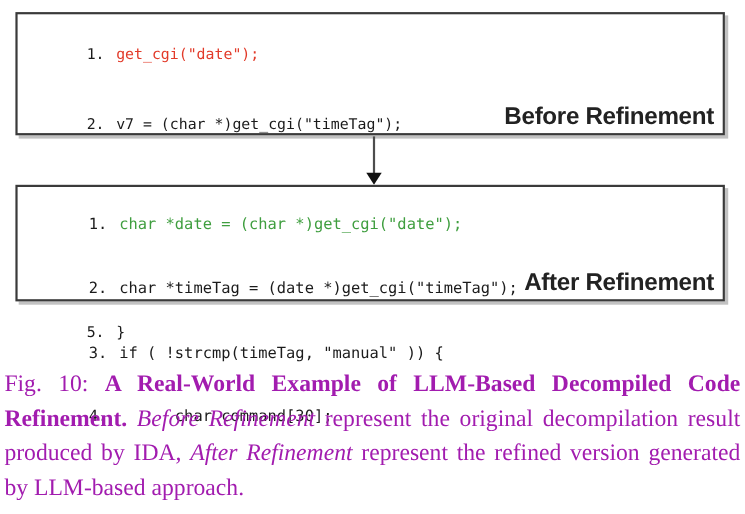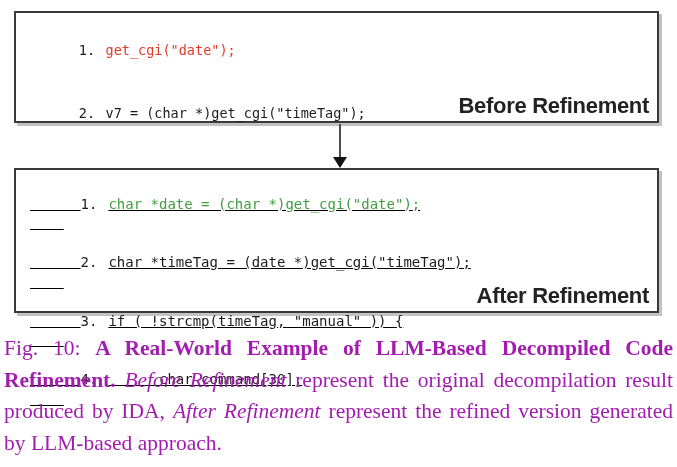--- a/index.html
+++ b/index.html
@@ -14,21 +14,21 @@
 
   .code-box {
     position: absolute;
     left: 14px;
     width: 645px;
     border: 2px solid #3a3a3a;
     background: #ffffff;
     box-shadow: 3px 3px 0 rgba(120,120,120,0.45);
   }
   .box-before { top: 11px;  height: 112px; padding: 6px 6px 0 14px; }
-  .box-after  { top: 168px; height: 145px; padding: 5px 6px 0 14px; text-decoration: underline; }
+  .box-after  { top: 168px; height: 106px; padding: 5px 6px 0 14px; }
 
   .code-line {
     font-family: "DejaVu Sans Mono", monospace;
     color: #1b1b1b;
     white-space: pre;
     font-size: 13.5px;
   }
   .box-before .code-line { line-height: 21px; }
   .box-after  .code-line { line-height: 19.5px; font-size: 14px; }
 

